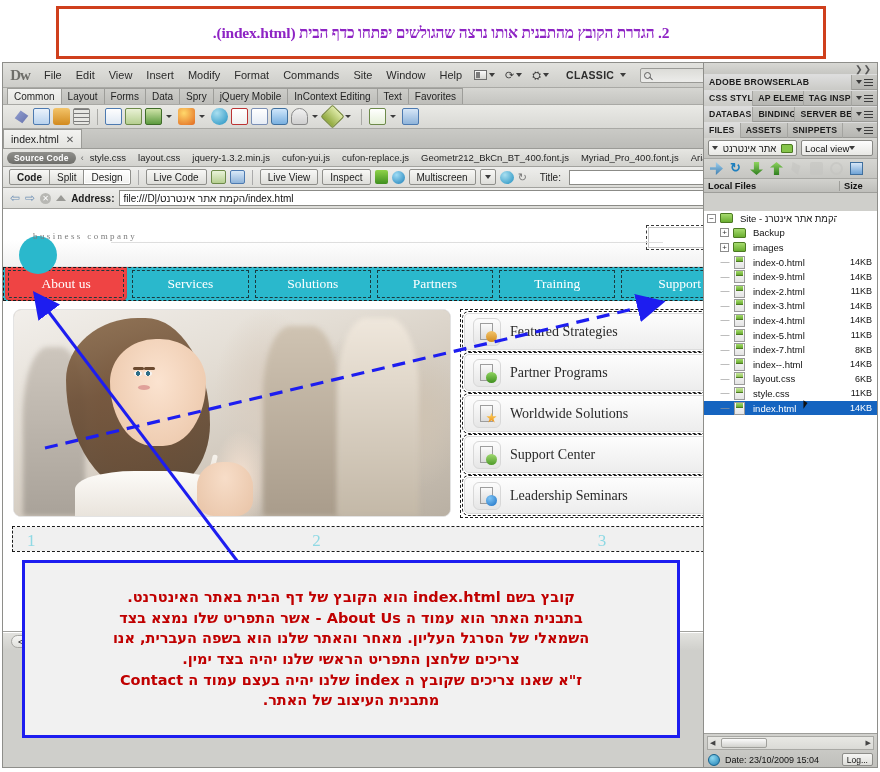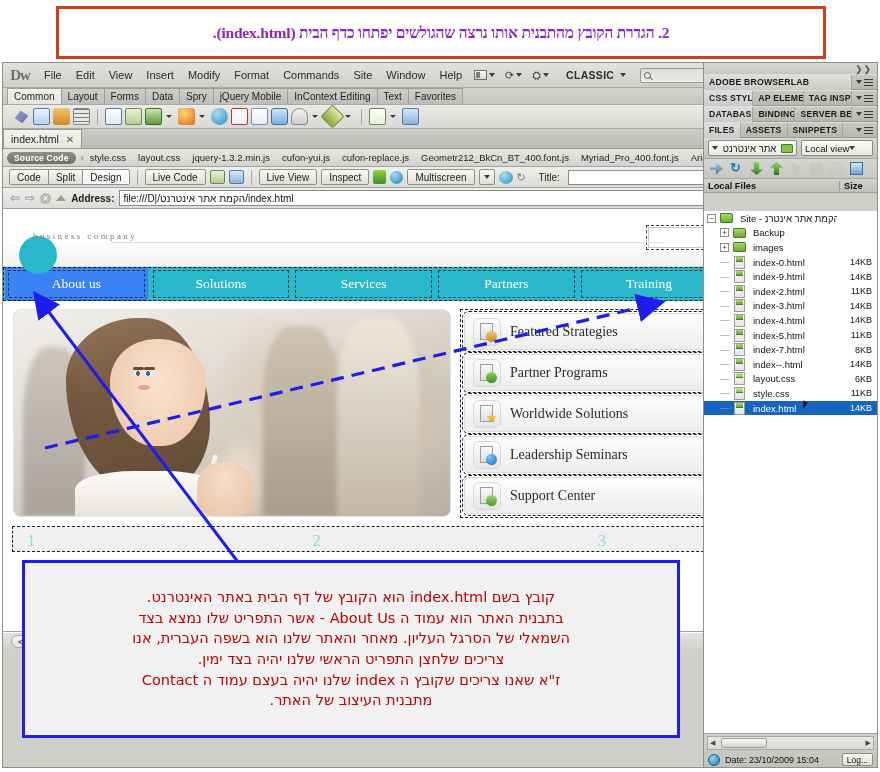--- a/index.html
+++ b/index.html
@@ -161,21 +161,21 @@
     display:flex;align-items:center;gap:4px;padding-left:6px;
   }
   .vbtn{
     height:16px;border:1px solid #8f8f8b;border-radius:2px;
     background:linear-gradient(#f8f8f6,#dedeDA);
     font-size:10px;color:#1c1c1c;display:flex;align-items:center;padding:0 7px;
   }
   .vbtn.on{ background:linear-gradient(#ffffff,#f0f0ee); box-shadow: inset 0 0 0 1px #fff; }
   .vgroup{ display:flex; }
   .vgroup .vbtn{ border-radius:0; margin-left:-1px;}
-  .vgroup .vbtn:first-child{ border-radius:2px 0 0 2px; margin-left:0;}
+  .vgroup .vbtn:first-child{ border-radius:2px 0 0 2px; margin-left:0;font-weight:bold;}
   .vgroup .vbtn:last-child{ border-radius:0 2px 2px 0;}
   .vsep{ width:1px;height:15px;background:#aaa;margin:0 3px;}
   .title-lbl{ font-size:10px;color:#1c1c1c;margin-left:6px;}
   .title-input{
     width:148px;height:15px;border:1px solid #8b8b87;background:#fff;margin-left:4px;
   }
 
   
   .addrbar{
     height:21px; background:linear-gradient(#eeeeec,#dcdcd8);
@@ -237,21 +237,21 @@
   .site-nav{
     height:34px;background:#2ab8cc;display:flex;align-items:stretch;
     outline:1px dashed #1a1a1a; outline-offset:-1px;
   }
   .nav-li{
     flex:1; display:flex;align-items:center;justify-content:center;
     font-family:"Liberation Serif",serif;font-size:13.5px;color:#ffffff;
     outline:1px dashed #1a3a3f; outline-offset:-4px;
   }
   .nav-li.active{
-    background:#3b82f6; border-radius:0 0 5px 5px; margin:0 2px;
+    background:#ef4444; border-radius:0 0 5px 5px; margin:0 2px;
     box-shadow: inset 0 -1px 2px rgba(0,0,0,.2);
   }
 
   .site-body{ padding:8px 10px 0; position:relative; }
   .hero-row{ display:flex; gap:10px; }
   .hero-img{
     width:438px;height:208px;border-radius:8px;overflow:hidden;position:relative;
     border:1px solid #e3e3e3; background:#cfc6bd;
   }
   .photo{
@@ -475,21 +475,21 @@
   .overlay{ position:absolute; left:0; top:0; width:880px;height:772px; pointer-events:none; z-index:30;}
 
   .note-box{
     position:absolute; left:22px; top:560px; width:658px; height:178px;
     background:#f1f1f1; border:3px solid #1d1df0;
     display:flex; align-items:center; justify-content:center;
     direction:rtl; z-index:35;
   }
   .note-text{
     font-family:"DejaVu Sans", sans-serif;
-    font-size:14.5px; font-weight:400; color:#c00000;
+    font-size:14.5px; font-weight:700; color:#c00000;
     text-align:center; line-height:1.42; padding:0 14px;
   }
 </style>
 </head>
 <body>
 
 <div id="root">
 
   <div class="top-callout">
     <div class="top-callout-text">2. הגדרת הקובץ מהתבנית אותו נרצה שהגולשים יפתחו כדף הבית (index.html).</div>
@@ -661,24 +661,25 @@
             </span>
           </div>
           <div class="search-zone">
             <div class="search-box"></div>
             <div class="search-btn">Search</div>
           </div>
         </div>
 
         <div class="site-nav">
           <div class="nav-li active">About us</div>
+          <div class="nav-li">Services</div>
           <div class="nav-li">Solutions</div>
-          <div class="nav-li">Services</div>
           <div class="nav-li">Partners</div>
           <div class="nav-li">Training</div>
+          <div class="nav-li">Support</div>
           <div class="nav-li">Contacts</div>
         </div>
 
         <div class="site-body">
           <div class="hero-row">
             <div class="hero-img">
               <div class="photo"></div>
               <div class="photo-b3"></div>
               <div class="photo-b1"></div>
               <div class="photo-b2"></div>
@@ -722,33 +723,33 @@
                     <i class="feat-badge" style="background:linear-gradient(#ffd35f,#e8870f);clip-path:polygon(50% 0,61% 35%,98% 35%,68% 57%,79% 92%,50% 70%,21% 92%,32% 57%,2% 35%,39% 35%);"></i>
                   </span>
                 <span class="feat-label">Worldwide Solutions</span>
                 <span class="feat-dot">
                     <i></i>
                   </span>
               </div>
               <div class="feature-row">
                 <span class="feat-ico">
                     <i class="feat-page"></i>
-                    <i class="feat-badge" style="background:radial-gradient(circle at 35% 30%,#7ec4f5,#1a6fc4);"></i>
+                    <i class="feat-badge" style="background:linear-gradient(#9fd96f,#4f9b2a);"></i>
                   </span>
-                <span class="feat-label">Leadership Seminars</span>
+                <span class="feat-label">Support Center</span>
                 <span class="feat-dot">
                     <i></i>
                   </span>
               </div>
               <div class="feature-row">
                 <span class="feat-ico">
                     <i class="feat-page"></i>
-                    <i class="feat-badge" style="background:linear-gradient(#9fd96f,#4f9b2a);"></i>
+                    <i class="feat-badge" style="background:radial-gradient(circle at 35% 30%,#7ec4f5,#1a6fc4);"></i>
                   </span>
-                <span class="feat-label">Support Center</span>
+                <span class="feat-label">Leadership Seminars</span>
                 <span class="feat-dot">
                     <i></i>
                   </span>
               </div>
             </div>
           </div>
 
           <div class="teaser-row">
             <div class="teaser">
               <div class="teaser-num">1</div>

